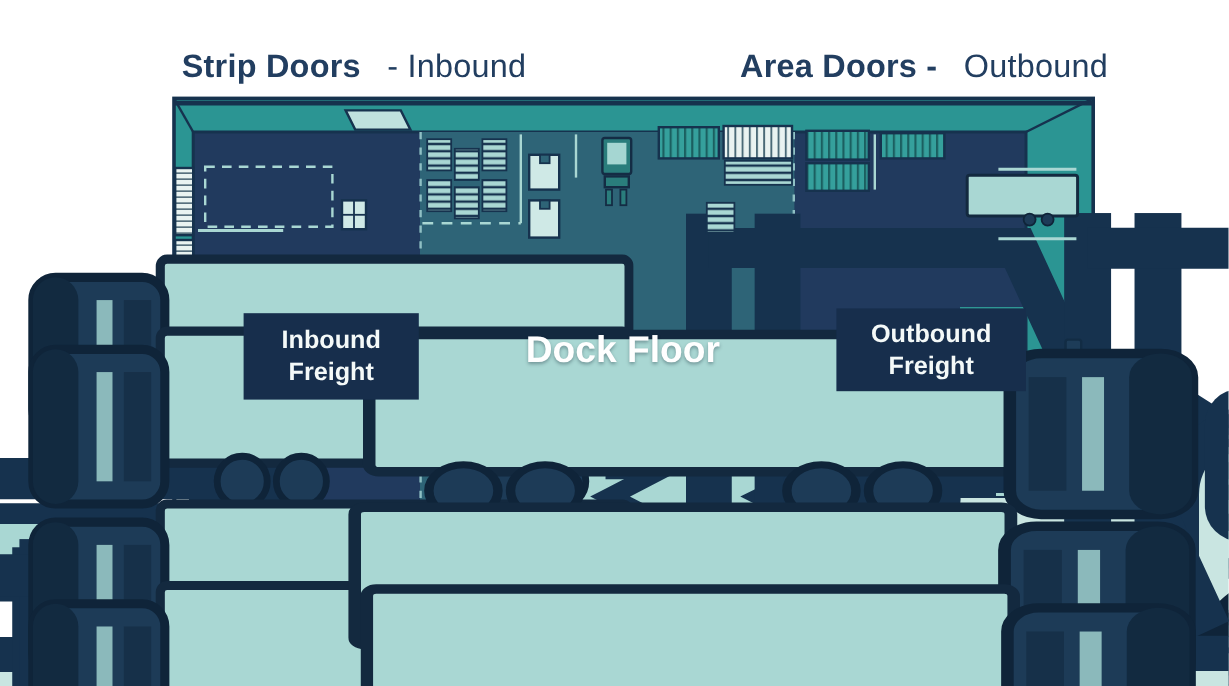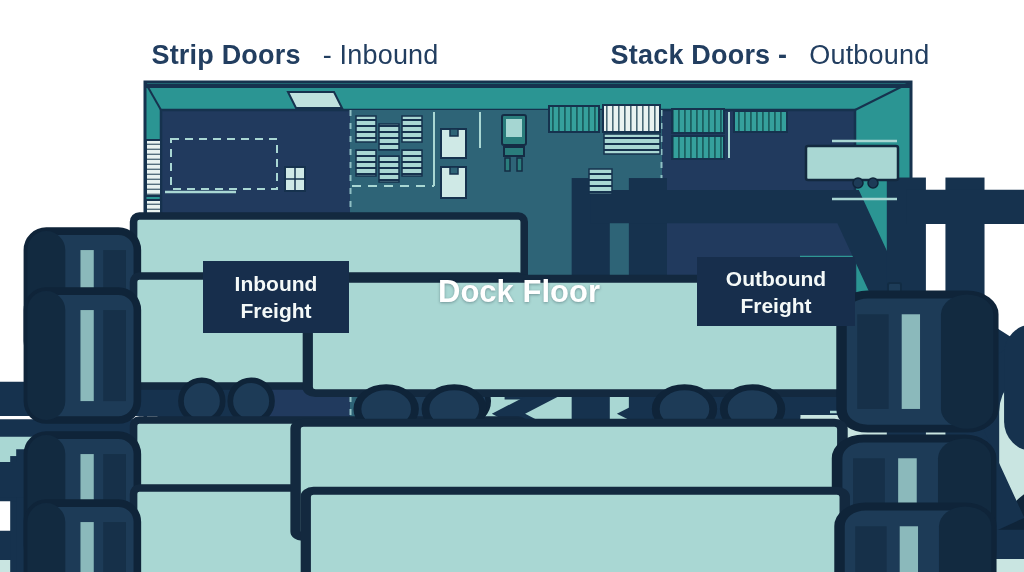--- a/index.html
+++ b/index.html
@@ -37,21 +37,21 @@
 </style>
 </head>
 <body>
 
 <div class="stage">
 
   <div class="title title-left">
     <span class="t-bold">Strip Doors</span><span class="t-reg">- Inbound</span>
   </div>
   <div class="title title-right">
-    <span class="t-bold">Stack Doors -</span><span class="t-reg">Outbound</span>
+    <span class="t-bold">Area Doors -</span><span class="t-reg">Outbound</span>
   </div>
 
   <svg class="scene" width="1024" height="572" viewBox="0 0 1024 572" aria-hidden="true">
     <defs>
       <pattern id="p-hslat" width="6" height="6" patternUnits="userSpaceOnUse">
         <rect width="6" height="6" fill="#16324e"></rect>
           <rect width="6" height="4" y="1" fill="#a9d7d3"></rect>
       </pattern>
       <pattern id="p-vteal" width="6" height="8" patternUnits="userSpaceOnUse">
         <rect width="6" height="8" fill="#35a09c"></rect>

